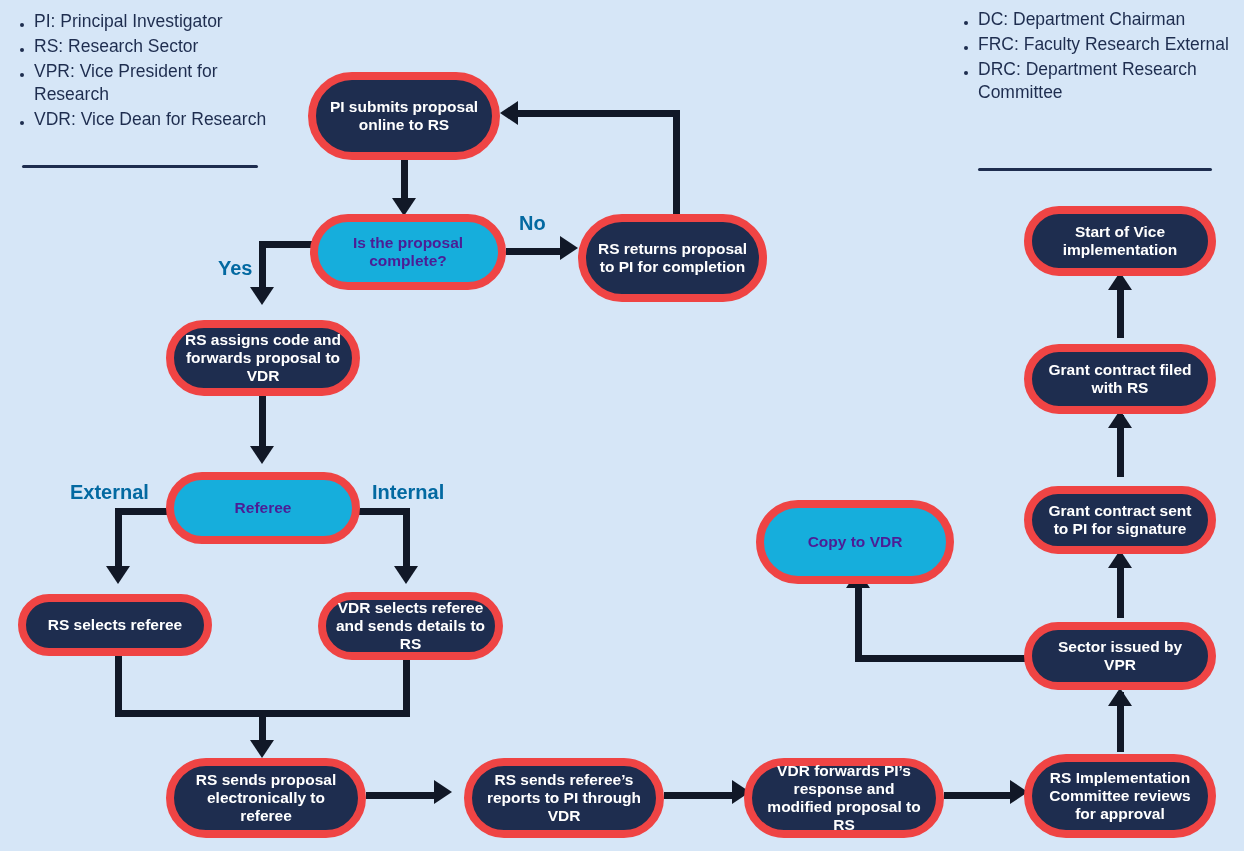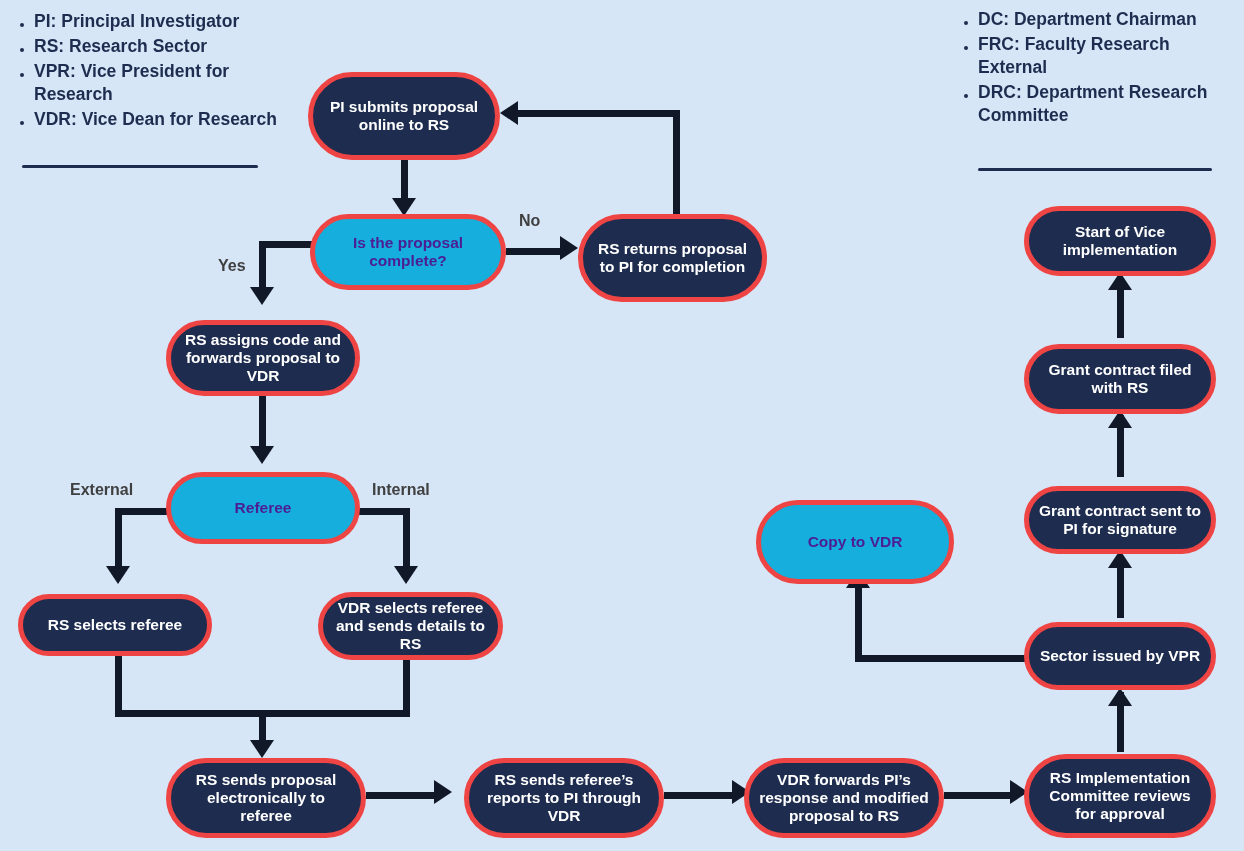--- a/index.html
+++ b/index.html
@@ -18,21 +18,21 @@
     position: relative;
     width: 1244px;
     height: 851px;
     background: #d6e6f7;
   }
 
   
   .legend {
     position: absolute;
     color: #1e2d4f;
-    font-weight: bold;
+    font-weight: normal;
     font-size: 17.5px;
     line-height: 1.32;
   }
   .legend-left { left: 18px; top: 10px; width: 268px; }
   .legend-right { left: 962px; top: 8px; width: 276px; }
   .legend-item {
     display: block;
     position: relative;
     padding-left: 16px;
     margin-bottom: 2px;
@@ -60,37 +60,37 @@
     position: absolute;
     box-sizing: border-box;
     display: flex;
     align-items: center;
     text-align: center;
     color: #ffffff;
     font-weight: bold;
     font-size: 15.5px;
     line-height: 1.16;
     border-radius: 999px;
-    border: 5px solid #ef4444;
+    border: 8px solid #ef4444;
     background: #1e2d4f;
     padding: 4px 10px;
     z-index: 5;
   }
   .node.cyan {
     background: #16aedc;
     color: #4c1d95;
   }
   .node span { display: block; width: 100%; }
 
   
   .edge-label {
     position: absolute;
-    color: #404040;
+    color: #0369a1;
     font-weight: bold;
-    font-size: 16px;
+    font-size: 20px;
     z-index: 6;
     white-space: nowrap;
   }
 
   
   .conn {
     position: absolute;
     background: #111827;
     z-index: 2;
   }

